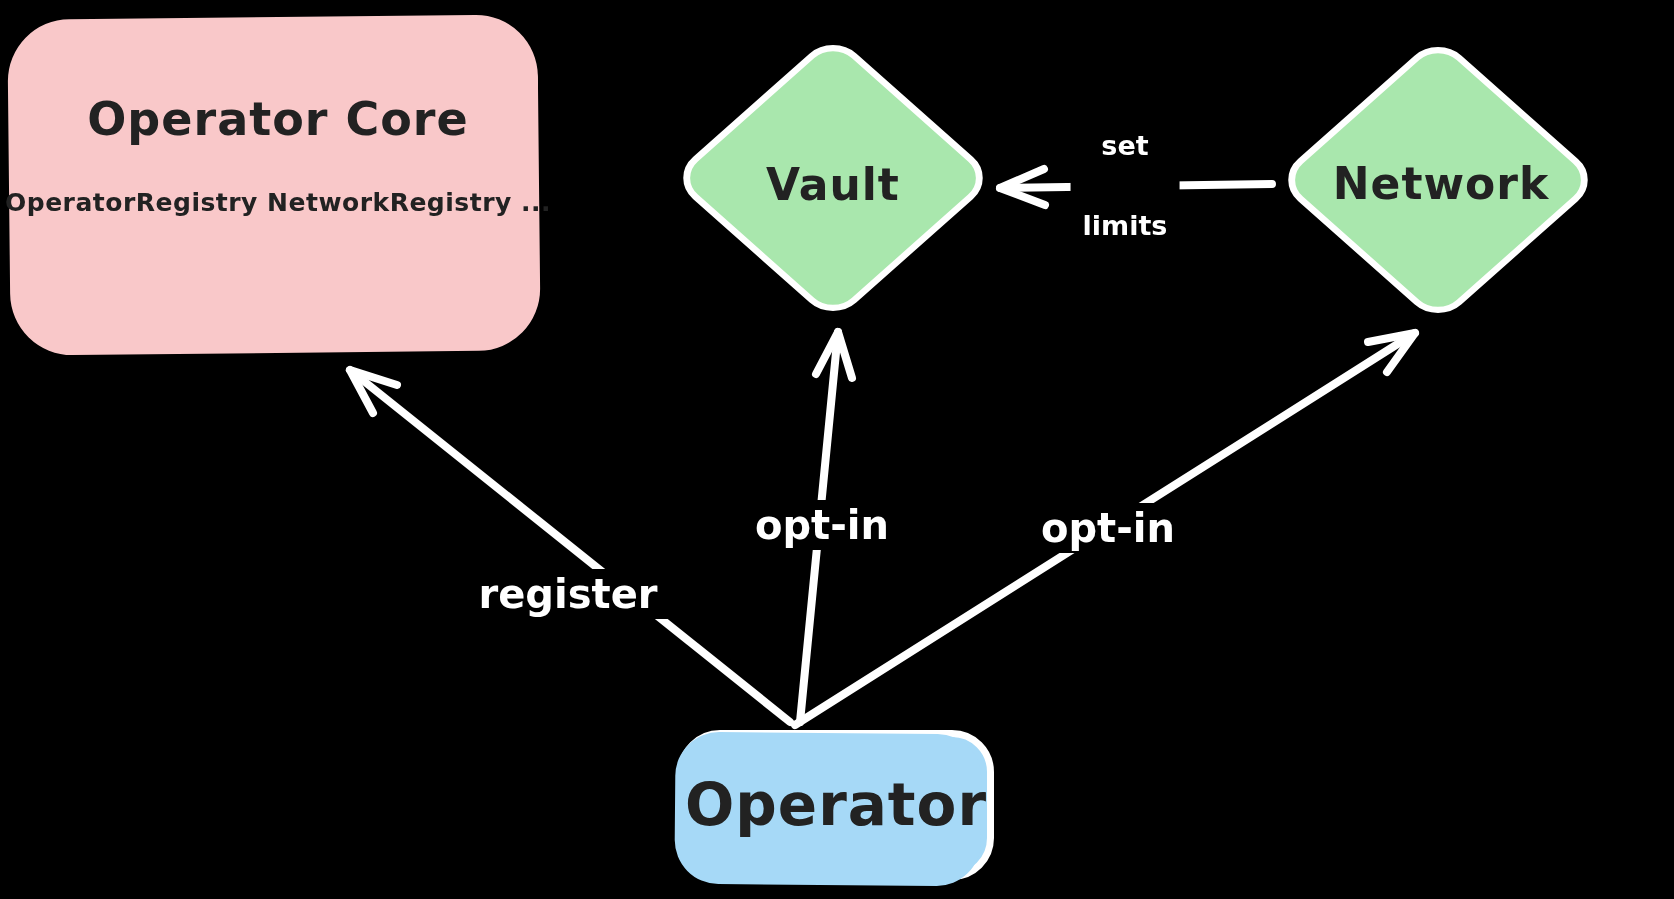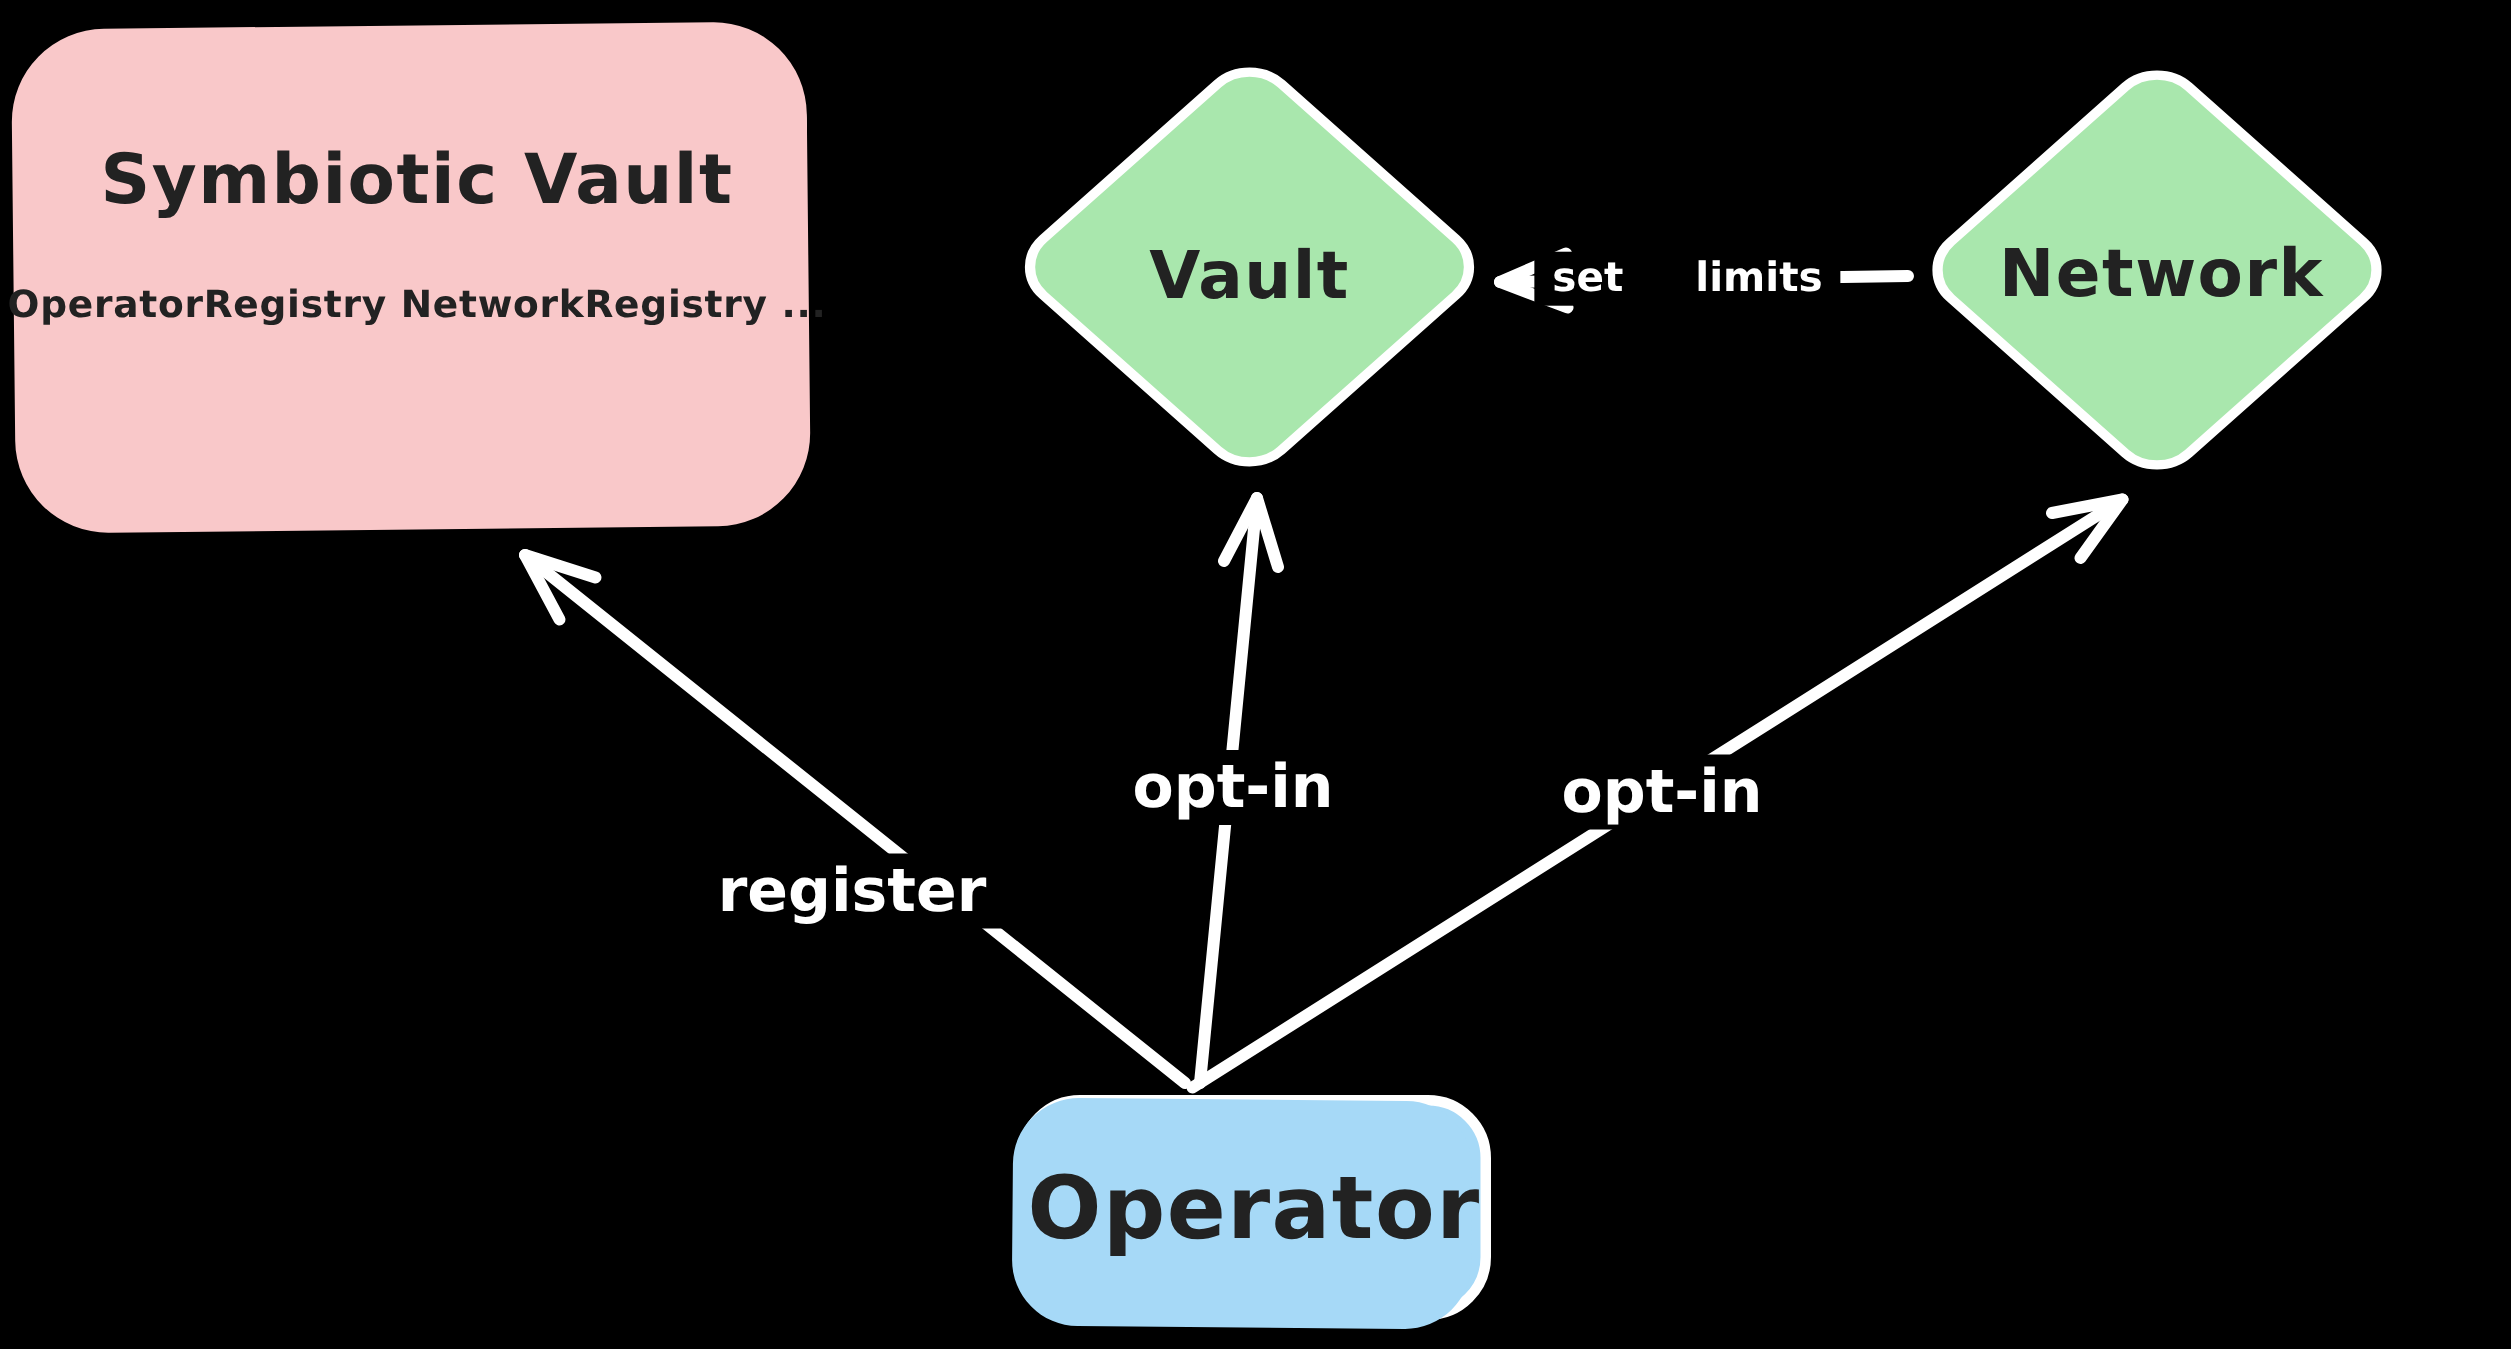--- a/index.html
+++ b/index.html
@@ -109,30 +109,30 @@
     font-weight: 700;
     white-space: nowrap;
     z-index: 4;
     text-align: center;
   }
   .register-label      { left: 568px;  top: 549px; font-size: 40px; padding: 2px 16px; margin-top: 45px; }
   .optin-vault-label   { left: 822px;  top: 525px; font-size: 40px; padding: 2px 16px; }
   .optin-network-label { left: 1108px; top: 528px; font-size: 40px; padding: 2px 16px; }
   .setlimits-label {
     left: 1125px; top: 186px; font-size: 27px; line-height: 1.2;
-    padding: 2px 12px; display: flex; flex-direction: row; align-items: center; gap: 48px;
+    padding: 2px 12px; display: flex; flex-direction: column; align-items: center; gap: 48px;
   }
 </style>
 </head>
 <body>
 
 <div class="stage">
 
   <div class="node-box core-box">
-    <div class="core-title">Symbiotic Vault</div>
+    <div class="core-title">Operator Core</div>
     <div class="core-subtitle">OperatorRegistry NetworkRegistry ...</div>
   </div>
 
   <div class="diamond vault"></div>
   <div class="node-label vault-label">Vault</div>
 
   <div class="diamond network"></div>
   <div class="node-label network-label">Network</div>
 
   <div class="node-box operator-box">

